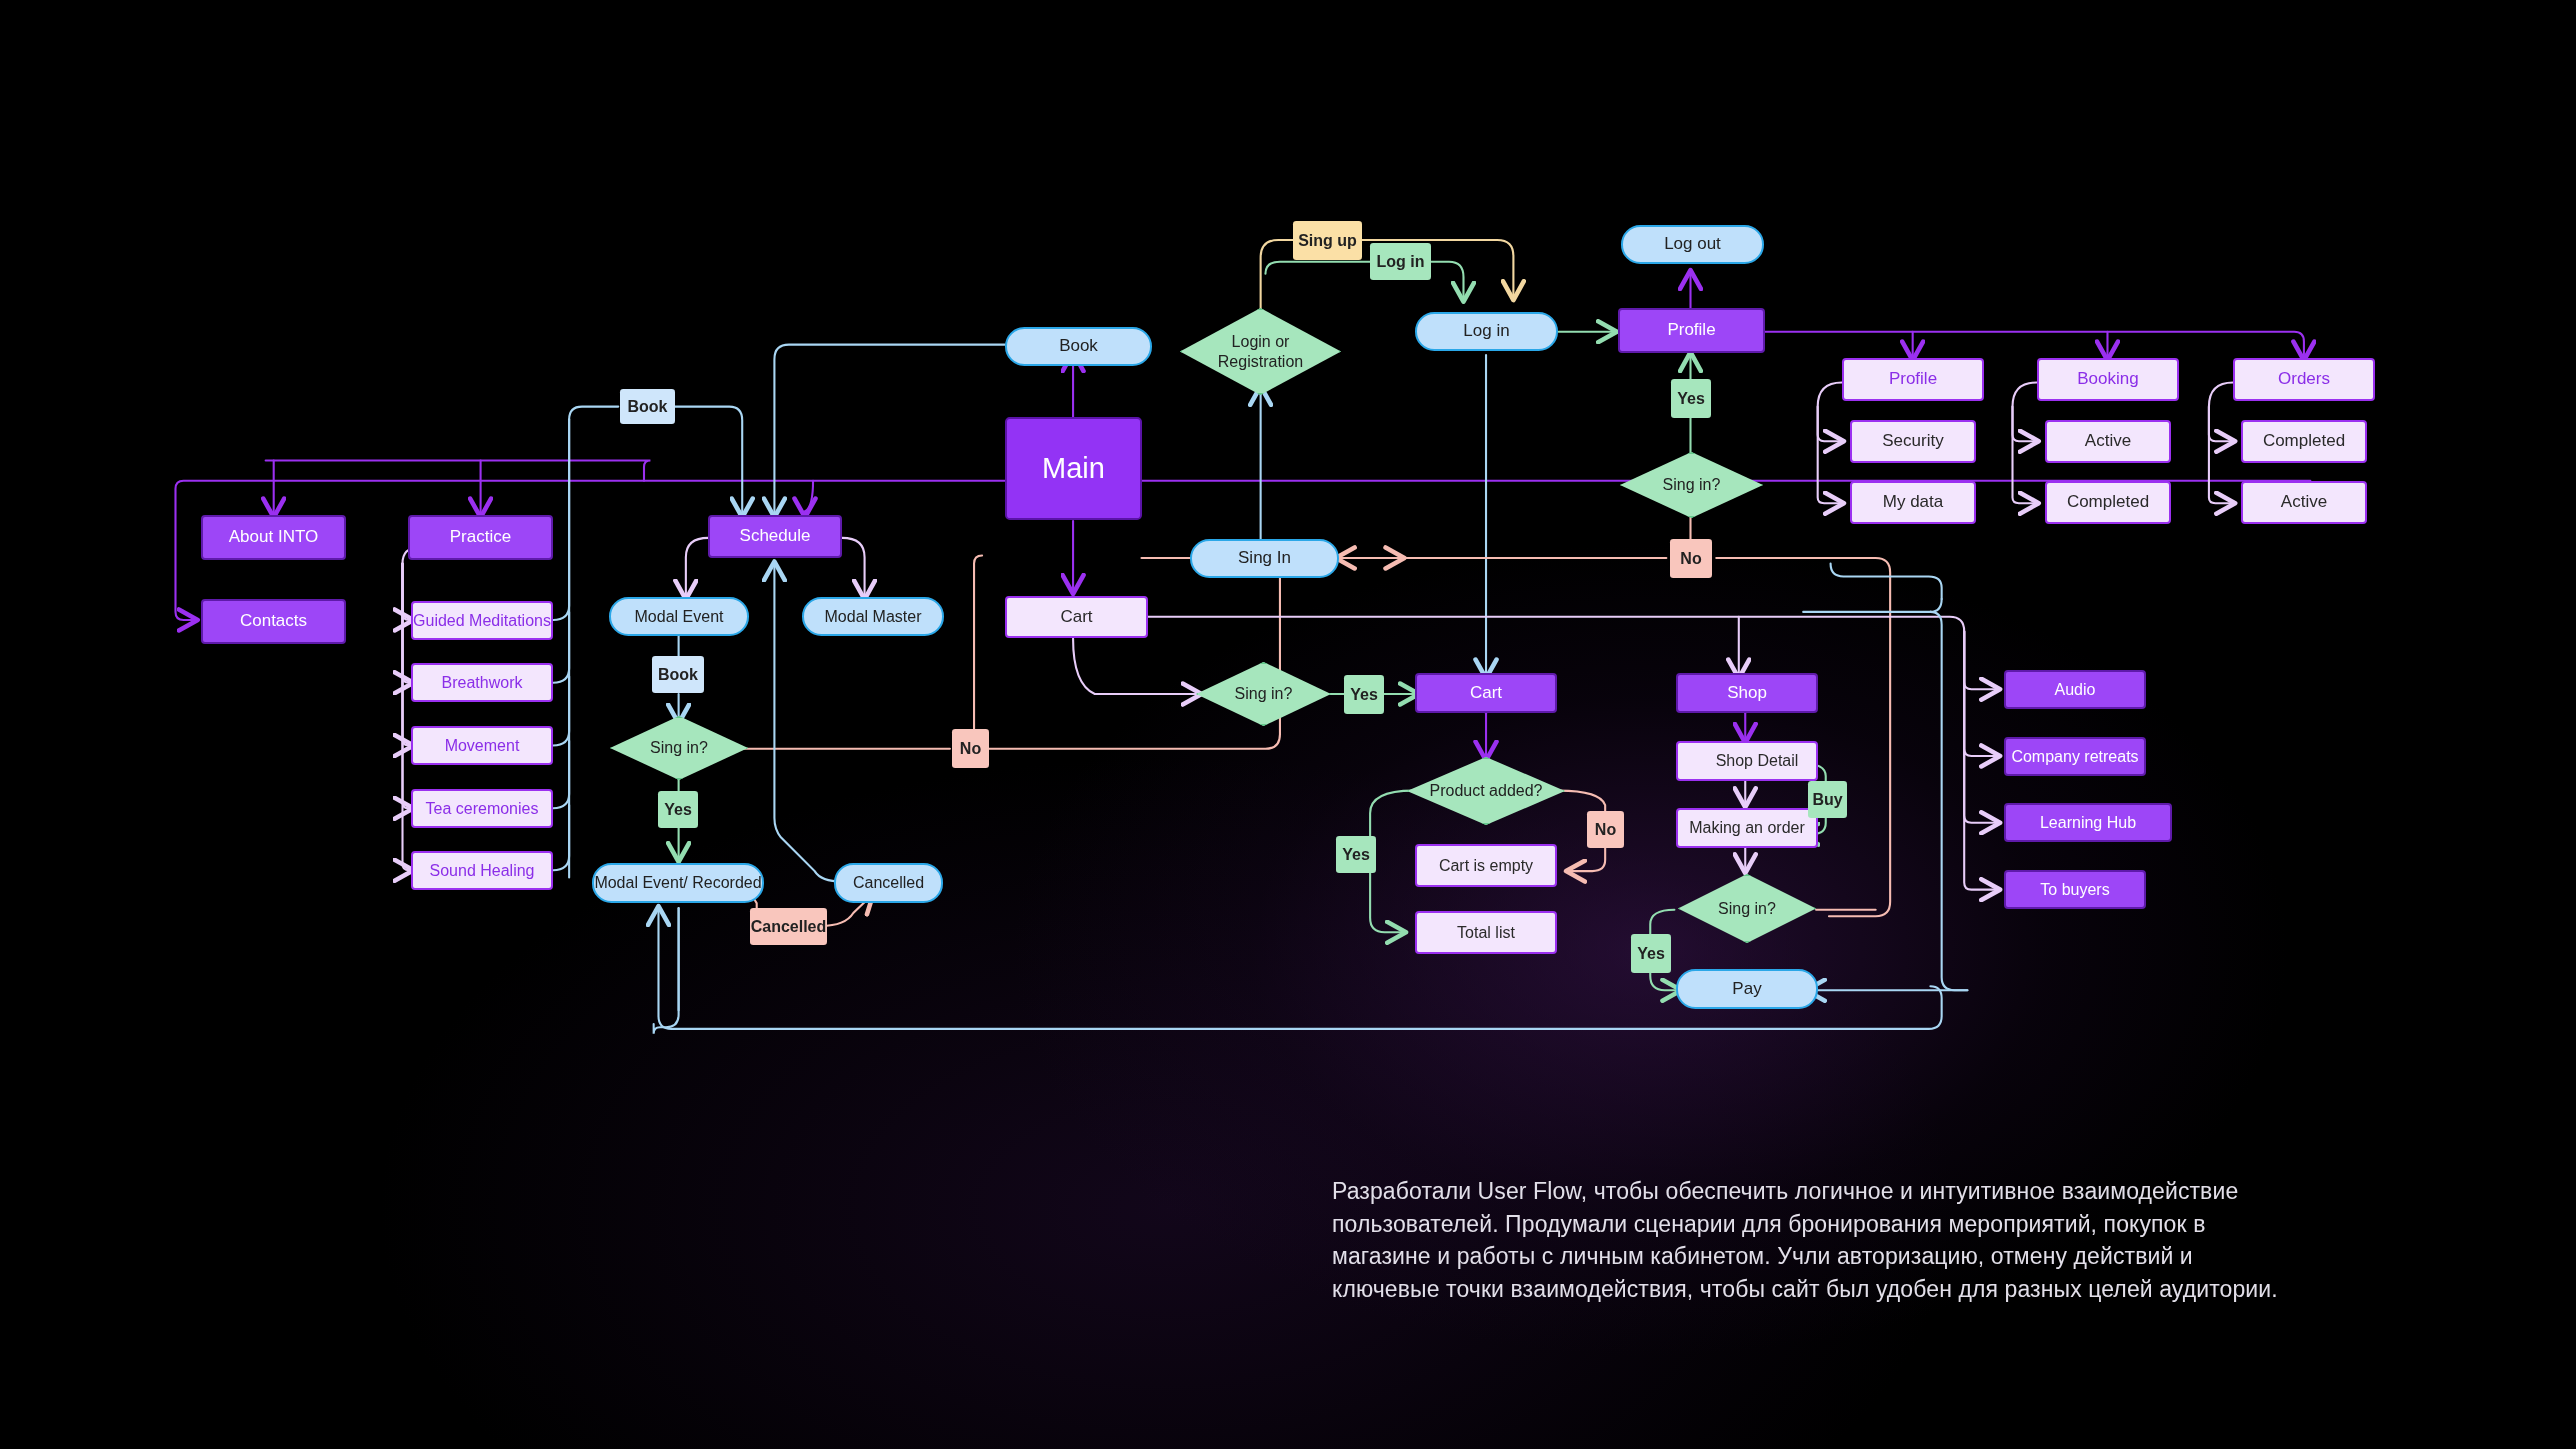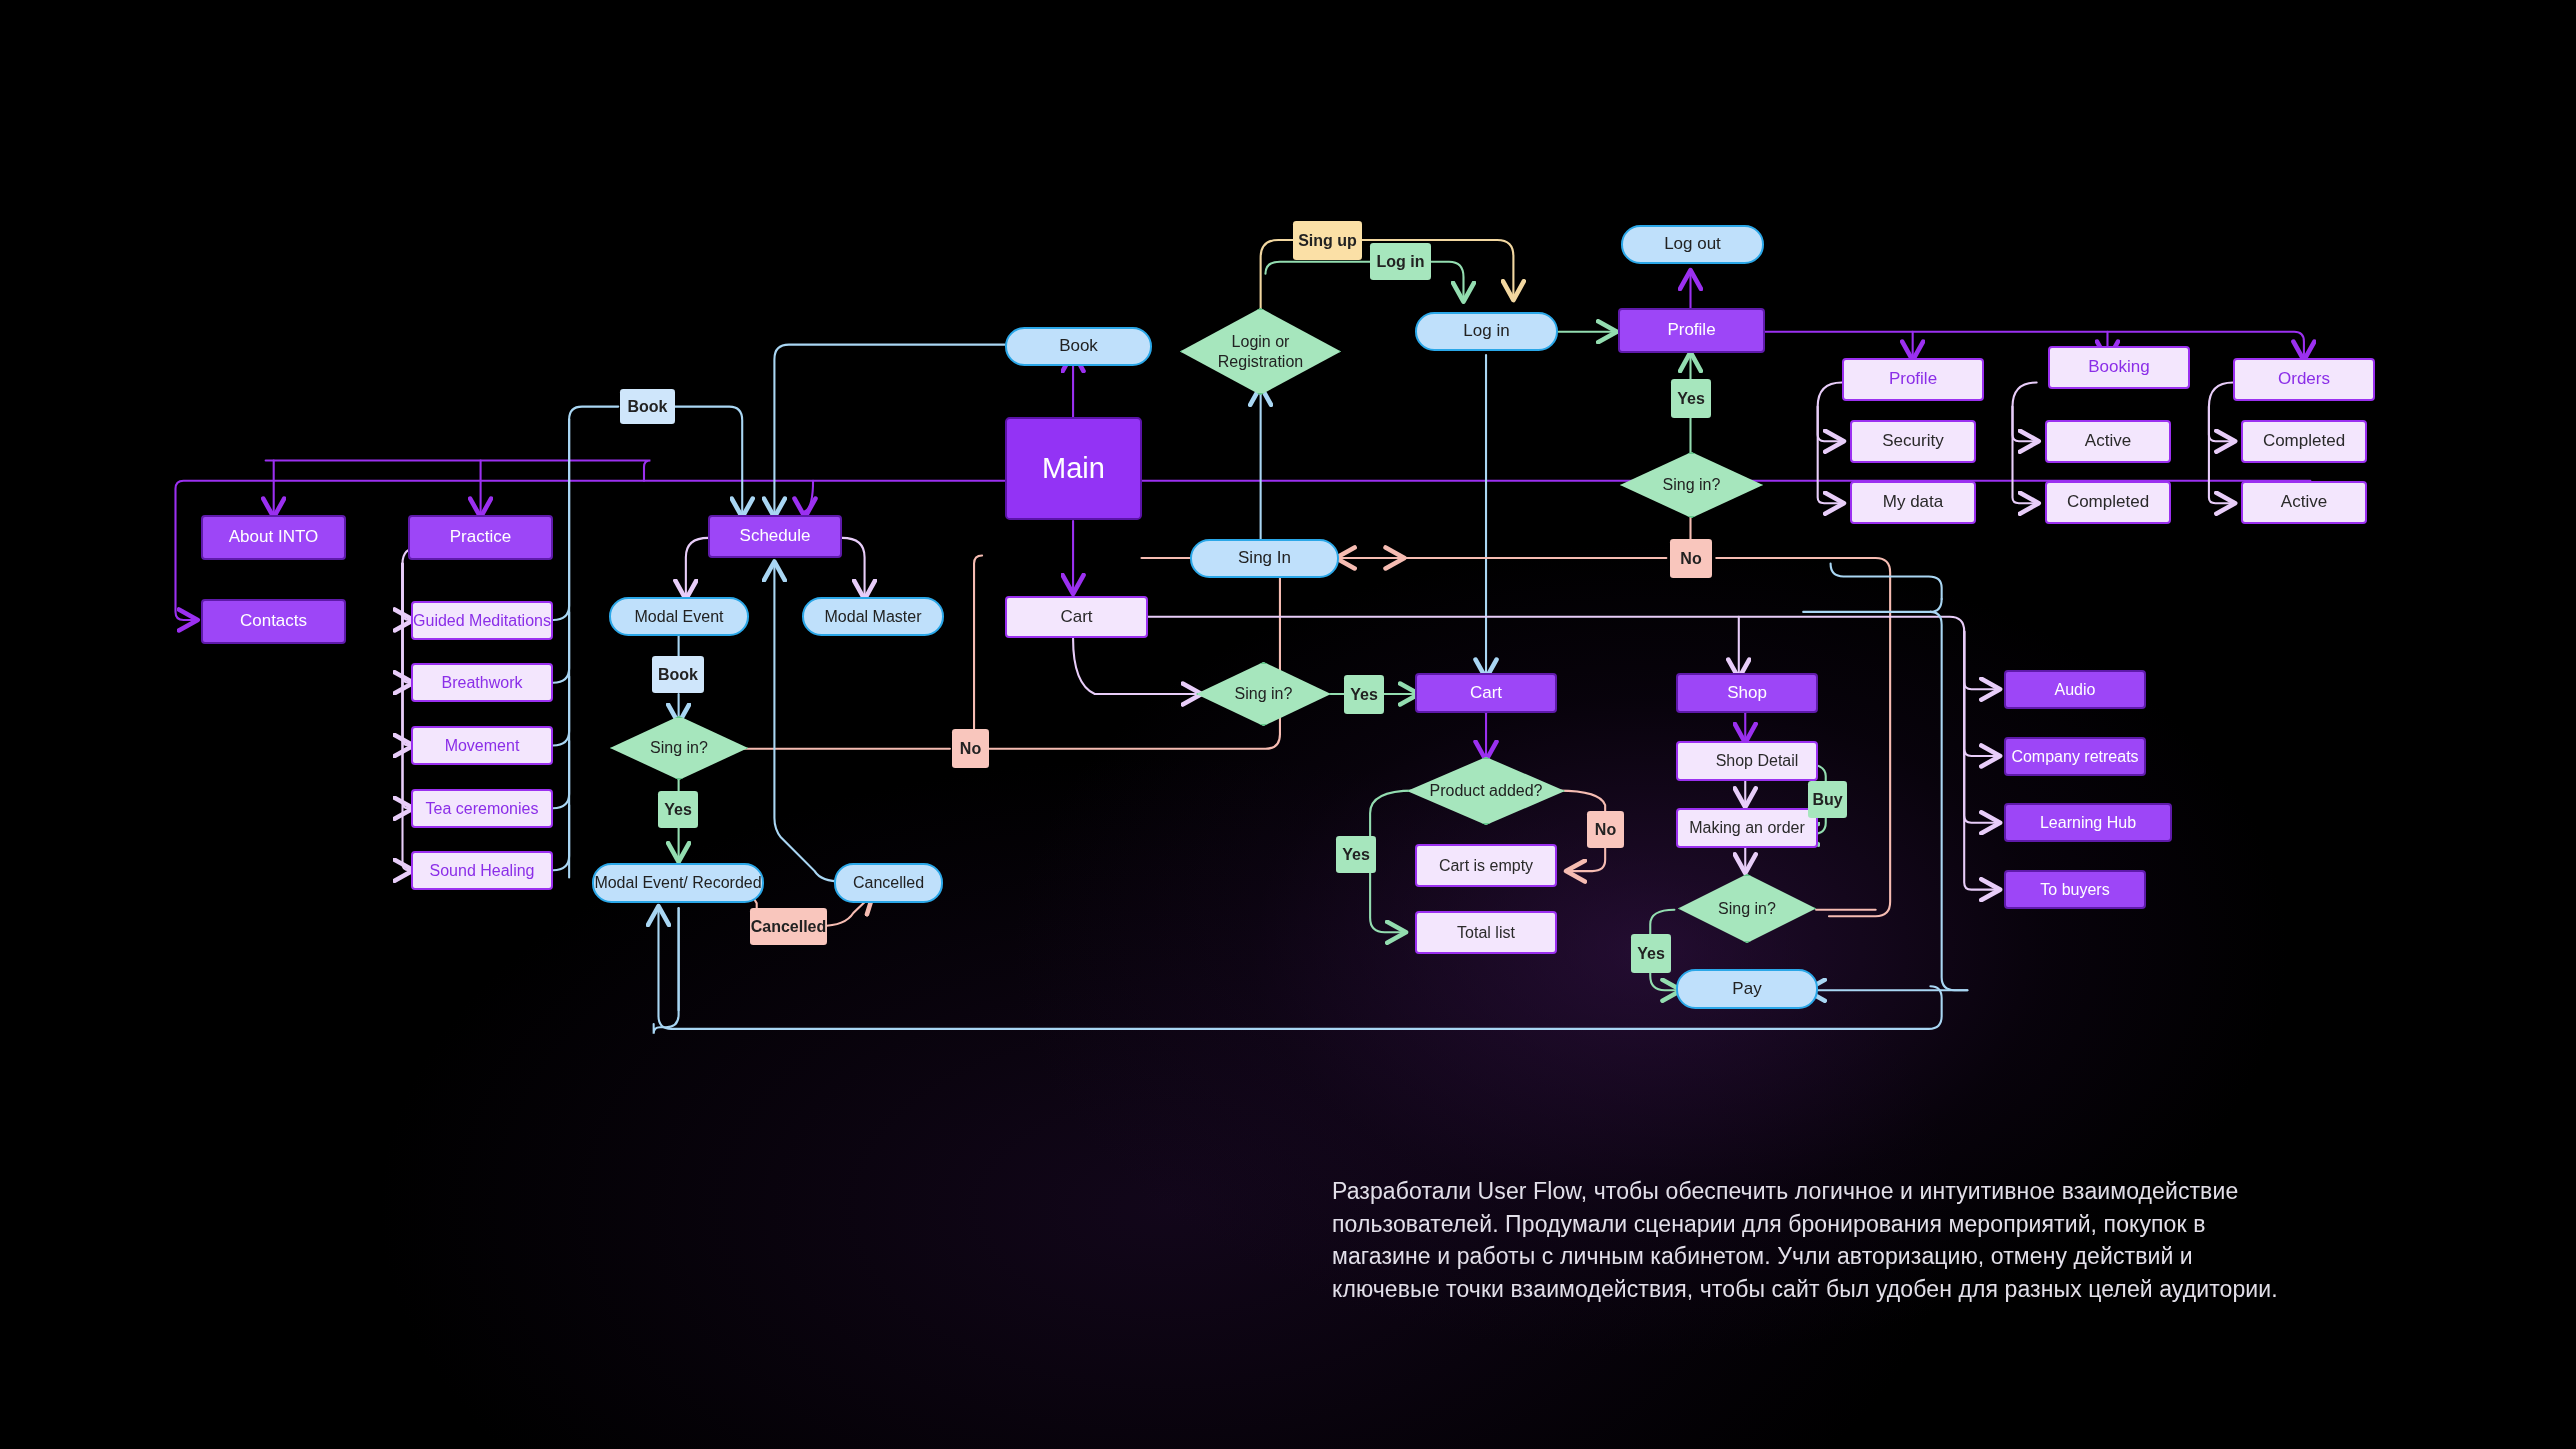--- a/index.html
+++ b/index.html
@@ -243,21 +243,21 @@
   <div class="node n-lilac acc" style="left:1842px;top:358px;width:142px;height:43px;font-size:17px;">
     <span>Profile</span>
   </div>
   <div class="node n-lilac" style="left:1850px;top:420px;width:126px;height:43px;font-size:17px;">
     <span>Security</span>
   </div>
   <div class="node n-lilac" style="left:1850px;top:481px;width:126px;height:43px;font-size:17px;">
     <span>My data</span>
   </div>
 
-  <div class="node n-lilac acc" style="left:2037px;top:346px;width:142px;height:43px;font-size:17px;margin-left:11px;">
+  <div class="node n-lilac acc" style="left:2037px;top:358px;width:142px;height:43px;font-size:17px;">
     <span>Booking</span>
   </div>
   <div class="node n-lilac" style="left:2045px;top:420px;width:126px;height:43px;font-size:17px;">
     <span>Active</span>
   </div>
   <div class="node n-lilac" style="left:2045px;top:481px;width:126px;height:43px;font-size:17px;">
     <span>Completed</span>
   </div>
 
   <div class="node n-lilac acc" style="left:2233px;top:358px;width:142px;height:43px;font-size:17px;">

